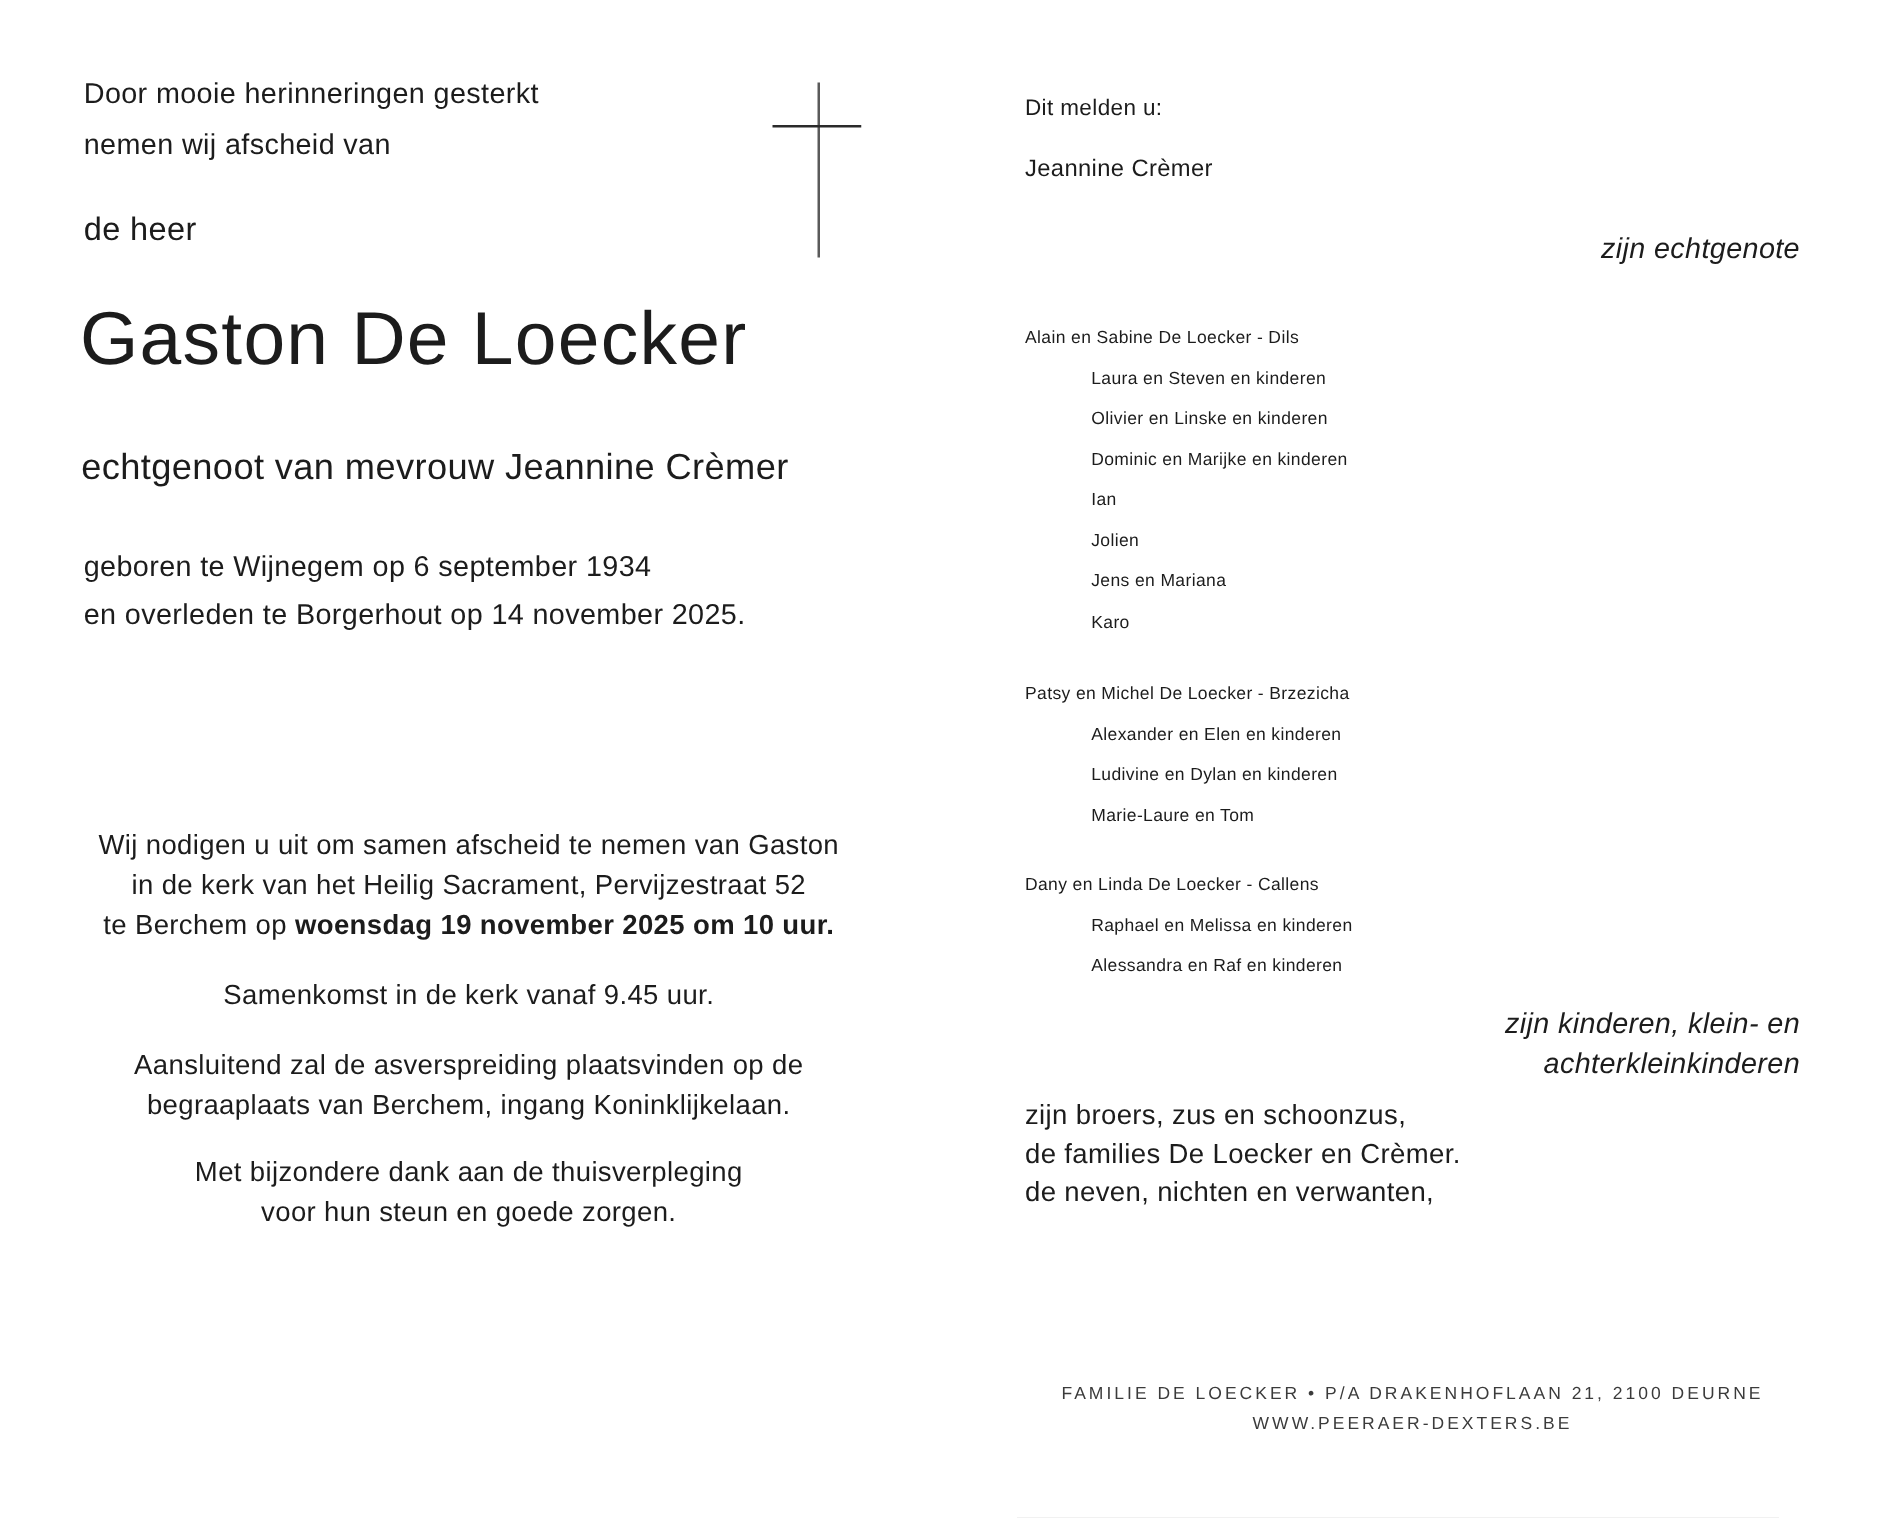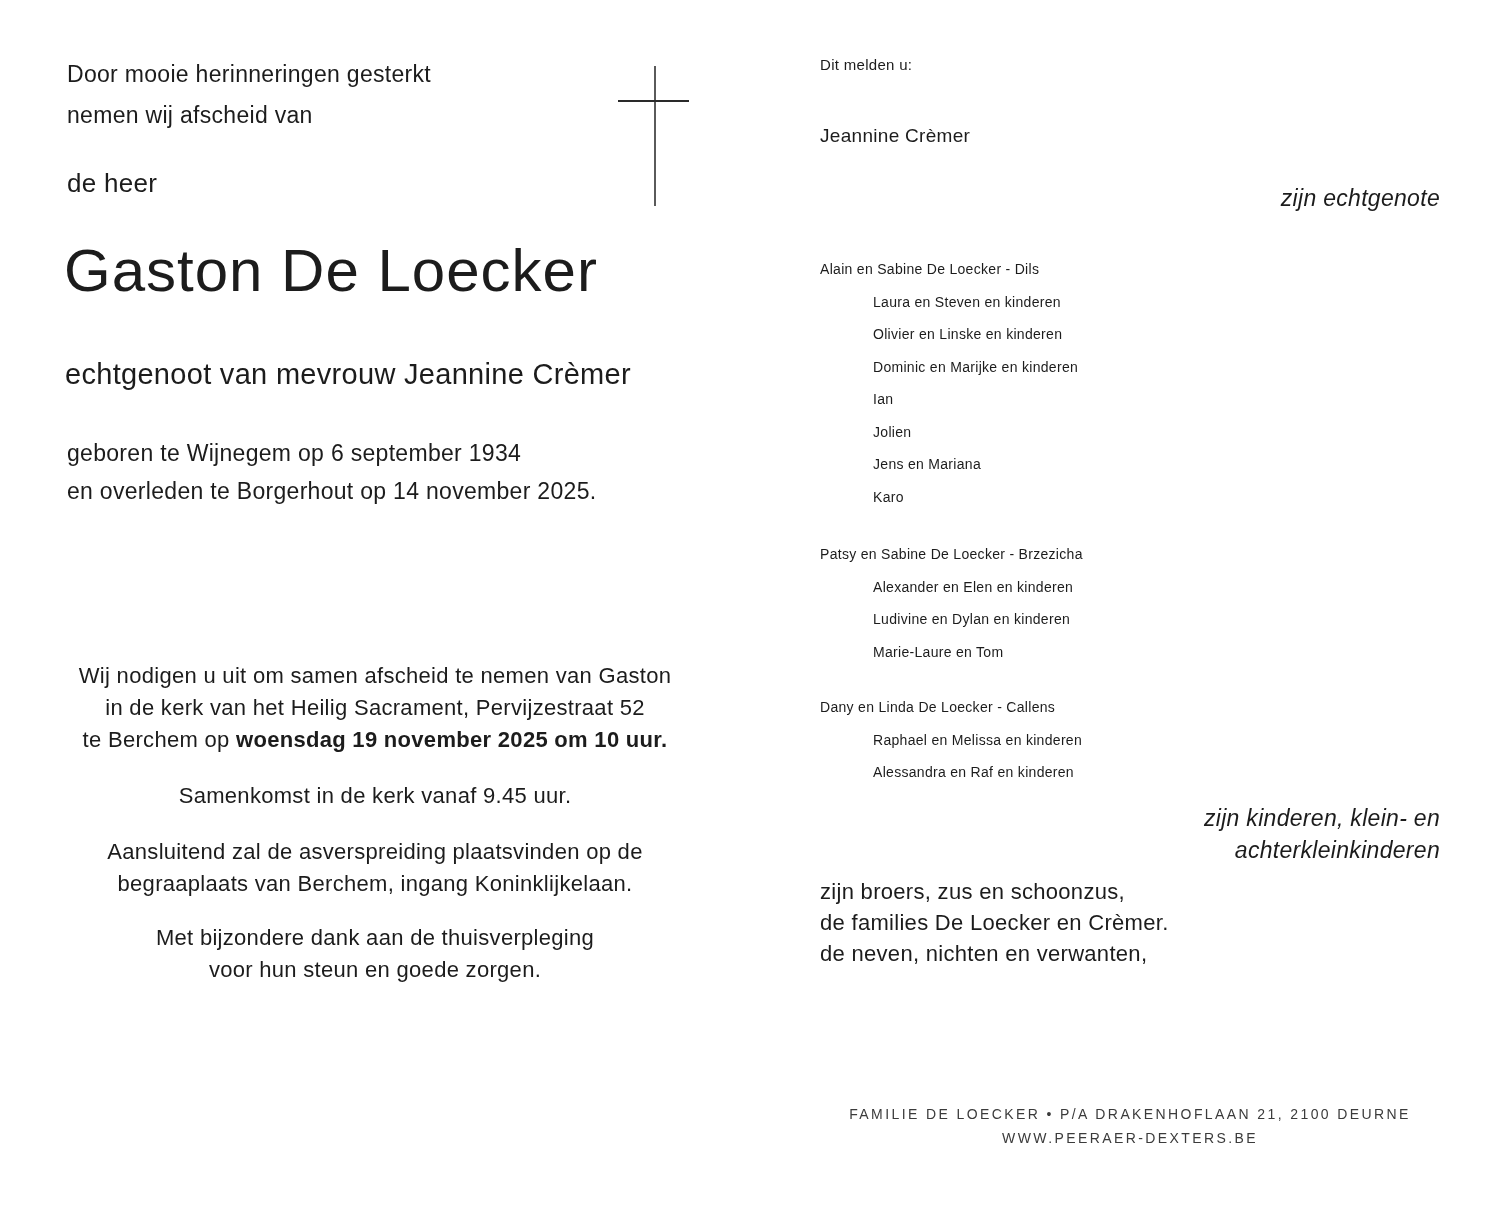--- a/index.html
+++ b/index.html
@@ -19,21 +19,21 @@
   .deceased-name{top:236px;left:64px;font-size:60px;letter-spacing:1px;font-weight:400;}
   .relation{top:358px;left:65px;font-size:29px;}
   .born-died{top:434px;left:67px;font-size:23px;line-height:38px;}
   .centered-block{left:55px;width:640px;text-align:center;font-size:22px;line-height:32px;}
   .inv1{top:660px;}
   .inv2{top:780px;}
   .inv3{top:836px;}
   .inv4{top:922px;}
   .bold{font-weight:700;}
   .rcol{left:820px;width:620px;}
-  .announce{top:56px;font-size:15px;}
+  .announce{top:76px;font-size:18px;}
   .spouse{top:125px;font-size:19px;}
   .ital{font-style:italic;text-align:right;font-size:23px;line-height:32px;}
   .spouse-role{top:182px;}
   .family{font-size:14px;line-height:32.5px;margin-top:12px;}
   .fam1{top:241px;}
   .fam2{top:526px;}
   .fam3{top:679px;}
   .family .child{padding-left:53px;}
   .children-role{top:802px;}
   .relatives{top:876px;font-size:22px;line-height:31px;}
@@ -99,21 +99,21 @@
     <div class="child">Laura en Steven en kinderen</div>
     <div class="child">Olivier en Linske en kinderen</div>
     <div class="child">Dominic en Marijke en kinderen</div>
     <div class="child">Ian</div>
     <div class="child">Jolien</div>
     <div class="child">Jens en Mariana</div>
     <div class="child">Karo</div>
   </div>
 
   <div class="abs rcol family fam2">
-    <div>Patsy en Sabine De Loecker - Brzezicha</div>
+    <div>Patsy en Michel De Loecker - Brzezicha</div>
     <div class="child">Alexander en Elen en kinderen</div>
     <div class="child">Ludivine en Dylan en kinderen</div>
     <div class="child">Marie-Laure en Tom</div>
   </div>
 
   <div class="abs rcol family fam3">
     <div>Dany en Linda De Loecker - Callens</div>
     <div class="child">Raphael en Melissa en kinderen</div>
     <div class="child">Alessandra en Raf en kinderen</div>
   </div>

